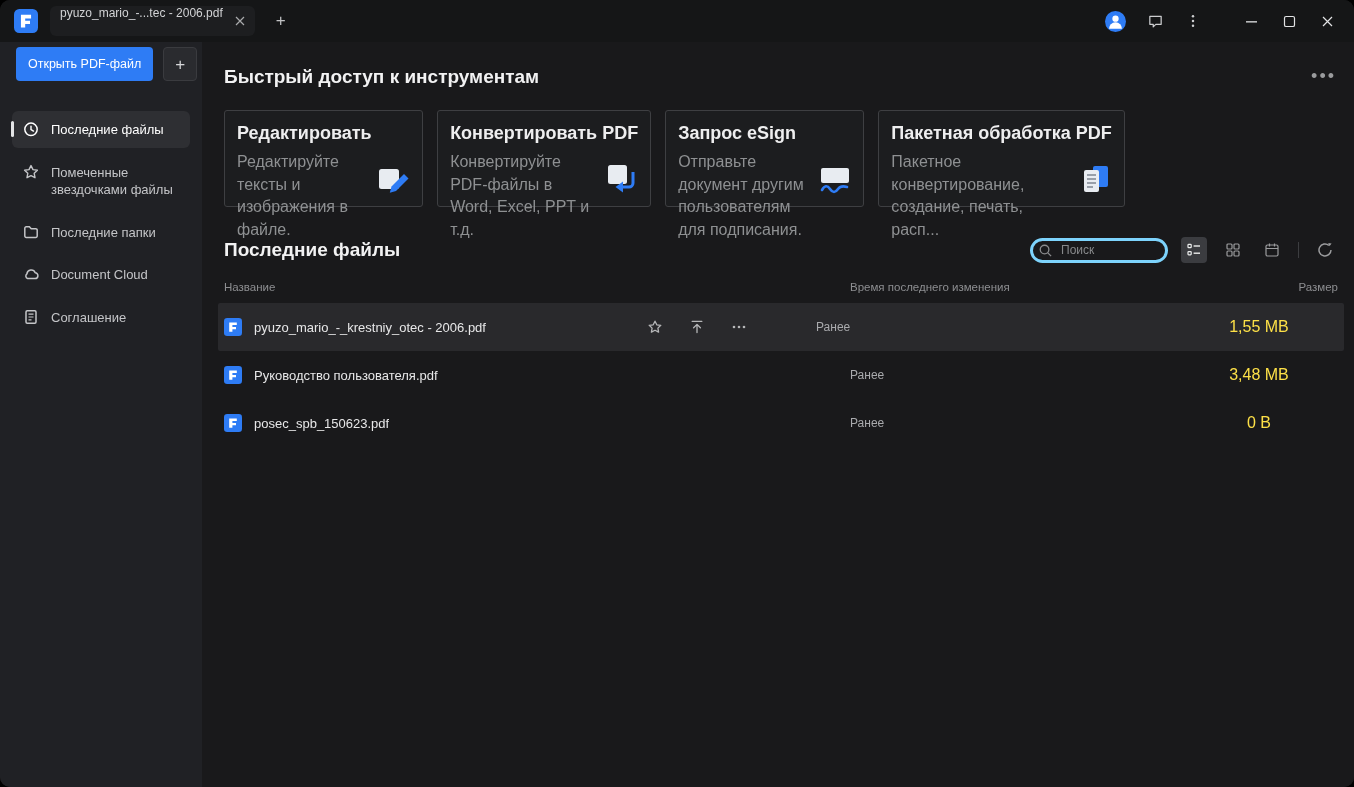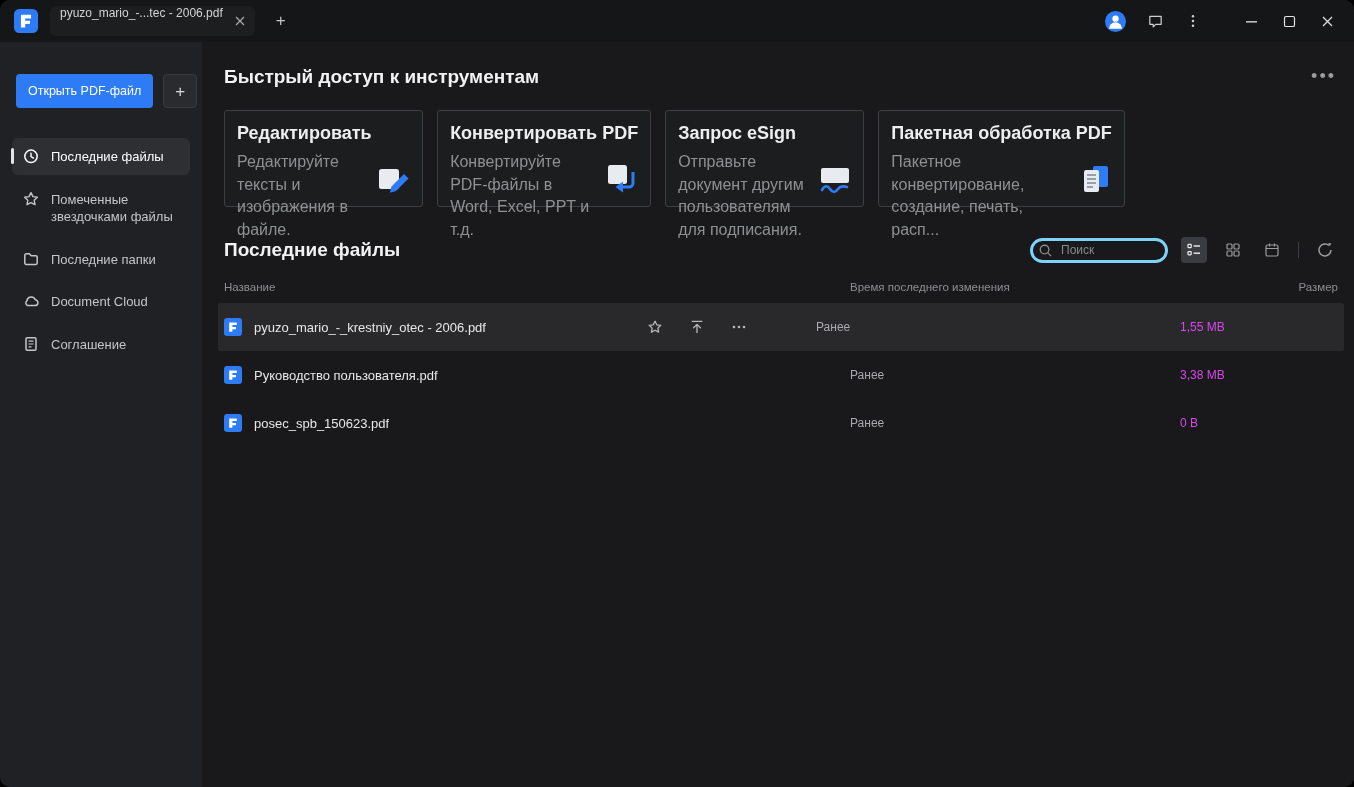--- a/index.html
+++ b/index.html
@@ -21,21 +21,21 @@
   .tb-right { margin-left: auto; display: flex; align-items: center; gap: 18px; }
   .avatar { width: 21px; height: 21px; border-radius: 50%; background: #2e7cf5;
             display: flex; align-items: center; justify-content: center; overflow: hidden; }
   .win-controls { display: flex; align-items: center; gap: 8px; margin-left: 16px; }
   .win-btn { width: 30px; height: 30px; display: flex; align-items: center; justify-content: center; }
 
   
   .main-row { flex: 1; display: flex; min-height: 0; }
 
   
-  .sidebar { width: 202px; flex: none; background: #202125; padding-top: 32px; }
+  .sidebar { width: 202px; flex: none; background: #202125; padding-top: 5px; }
   .open-row { display: flex; gap: 10px; padding: 0 16px; }
   .open-btn { background: #2e7cf5; border: none; color: #fff; font-size: 12.5px;
               font-family: inherit; padding: 9px 12px; border-radius: 4px; white-space: nowrap; }
   .plus-btn { width: 34px; height: 34px; flex: none; background: #2a2b2f; border: 1px solid #3a3b3f;
               border-radius: 4px; color: #d6d7d9; font-size: 17px; line-height: 1;
               display: flex; align-items: center; justify-content: center; }
   .nav { margin-top: 30px; padding: 0 12px; display: flex; flex-direction: column; gap: 6px; }
   .nav-item { position: relative; display: flex; align-items: flex-start; gap: 11px;
               padding: 9px 10px; border-radius: 6px; color: #c4c5c8; font-size: 13px; line-height: 1.35; }
   .nav-item.active { background: #2e2f33; color: #fff; }
@@ -81,21 +81,21 @@
   .col-size { width: 158px; flex: none; text-align: right; }
   .row { display: flex; align-items: center; height: 48px; border-radius: 2px; }
   .row.selected { background: #29292c; margin: 0 -6px; padding: 0 6px; gap: 34px; }
   .cell-name { flex: 1; min-width: 0; display: flex; align-items: center; gap: 12px;
                color: #e7e7e8; font-size: 13px; }
   .file-icon { width: 18px; height: 18px; flex: none; }
   .file-name { white-space: nowrap; overflow: hidden; text-overflow: ellipsis; }
   .row-actions { margin-left: auto; margin-right: 34px; display: flex; align-items: center; gap: 24px; }
   .row-action { width: 18px; height: 18px; display: flex; align-items: center; justify-content: center; }
   .cell-modified { width: 330px; flex: none; color: #a9aaad; font-size: 12px; }
-  .cell-size { width: 158px; flex: none; text-align: left; color: #d946ef; font-size: 12px; }
+  .cell-size { width: 158px; flex: none; text-align: center; color: #fde047; font-size: 16px; }
   svg { display: block; }
 </style>
 </head>
 <body>
 
 <div class="app">
 
   <div class="titlebar">
     <span class="app-logo">
       <svg viewBox="0 0 18 18" width="24" height="24">
@@ -353,21 +353,21 @@
           <div class="cell-name">
             <span class="file-icon">
               <svg viewBox="0 0 18 18" width="18" height="18">
                   <rect width="18" height="18" rx="3.2" fill="#2e7cf5"></rect>
                   <path d="M5.2 4.4 H12.8 V7.1 H8.4 V8.9 H12 V11.3 H8.4 V13.8 H5.2 Z" fill="#fff"></path>
                 </svg>
             </span>
             <span class="file-name">Руководство пользователя.pdf</span>
           </div>
           <span class="cell-modified">Ранее</span>
-          <span class="cell-size">3,38 MB</span>
+          <span class="cell-size">3,48 MB</span>
         </div>
 
         <div class="row">
           <div class="cell-name">
             <span class="file-icon">
               <svg viewBox="0 0 18 18" width="18" height="18">
                   <rect width="18" height="18" rx="3.2" fill="#2e7cf5"></rect>
                   <path d="M5.2 4.4 H12.8 V7.1 H8.4 V8.9 H12 V11.3 H8.4 V13.8 H5.2 Z" fill="#fff"></path>
                 </svg>
             </span>

